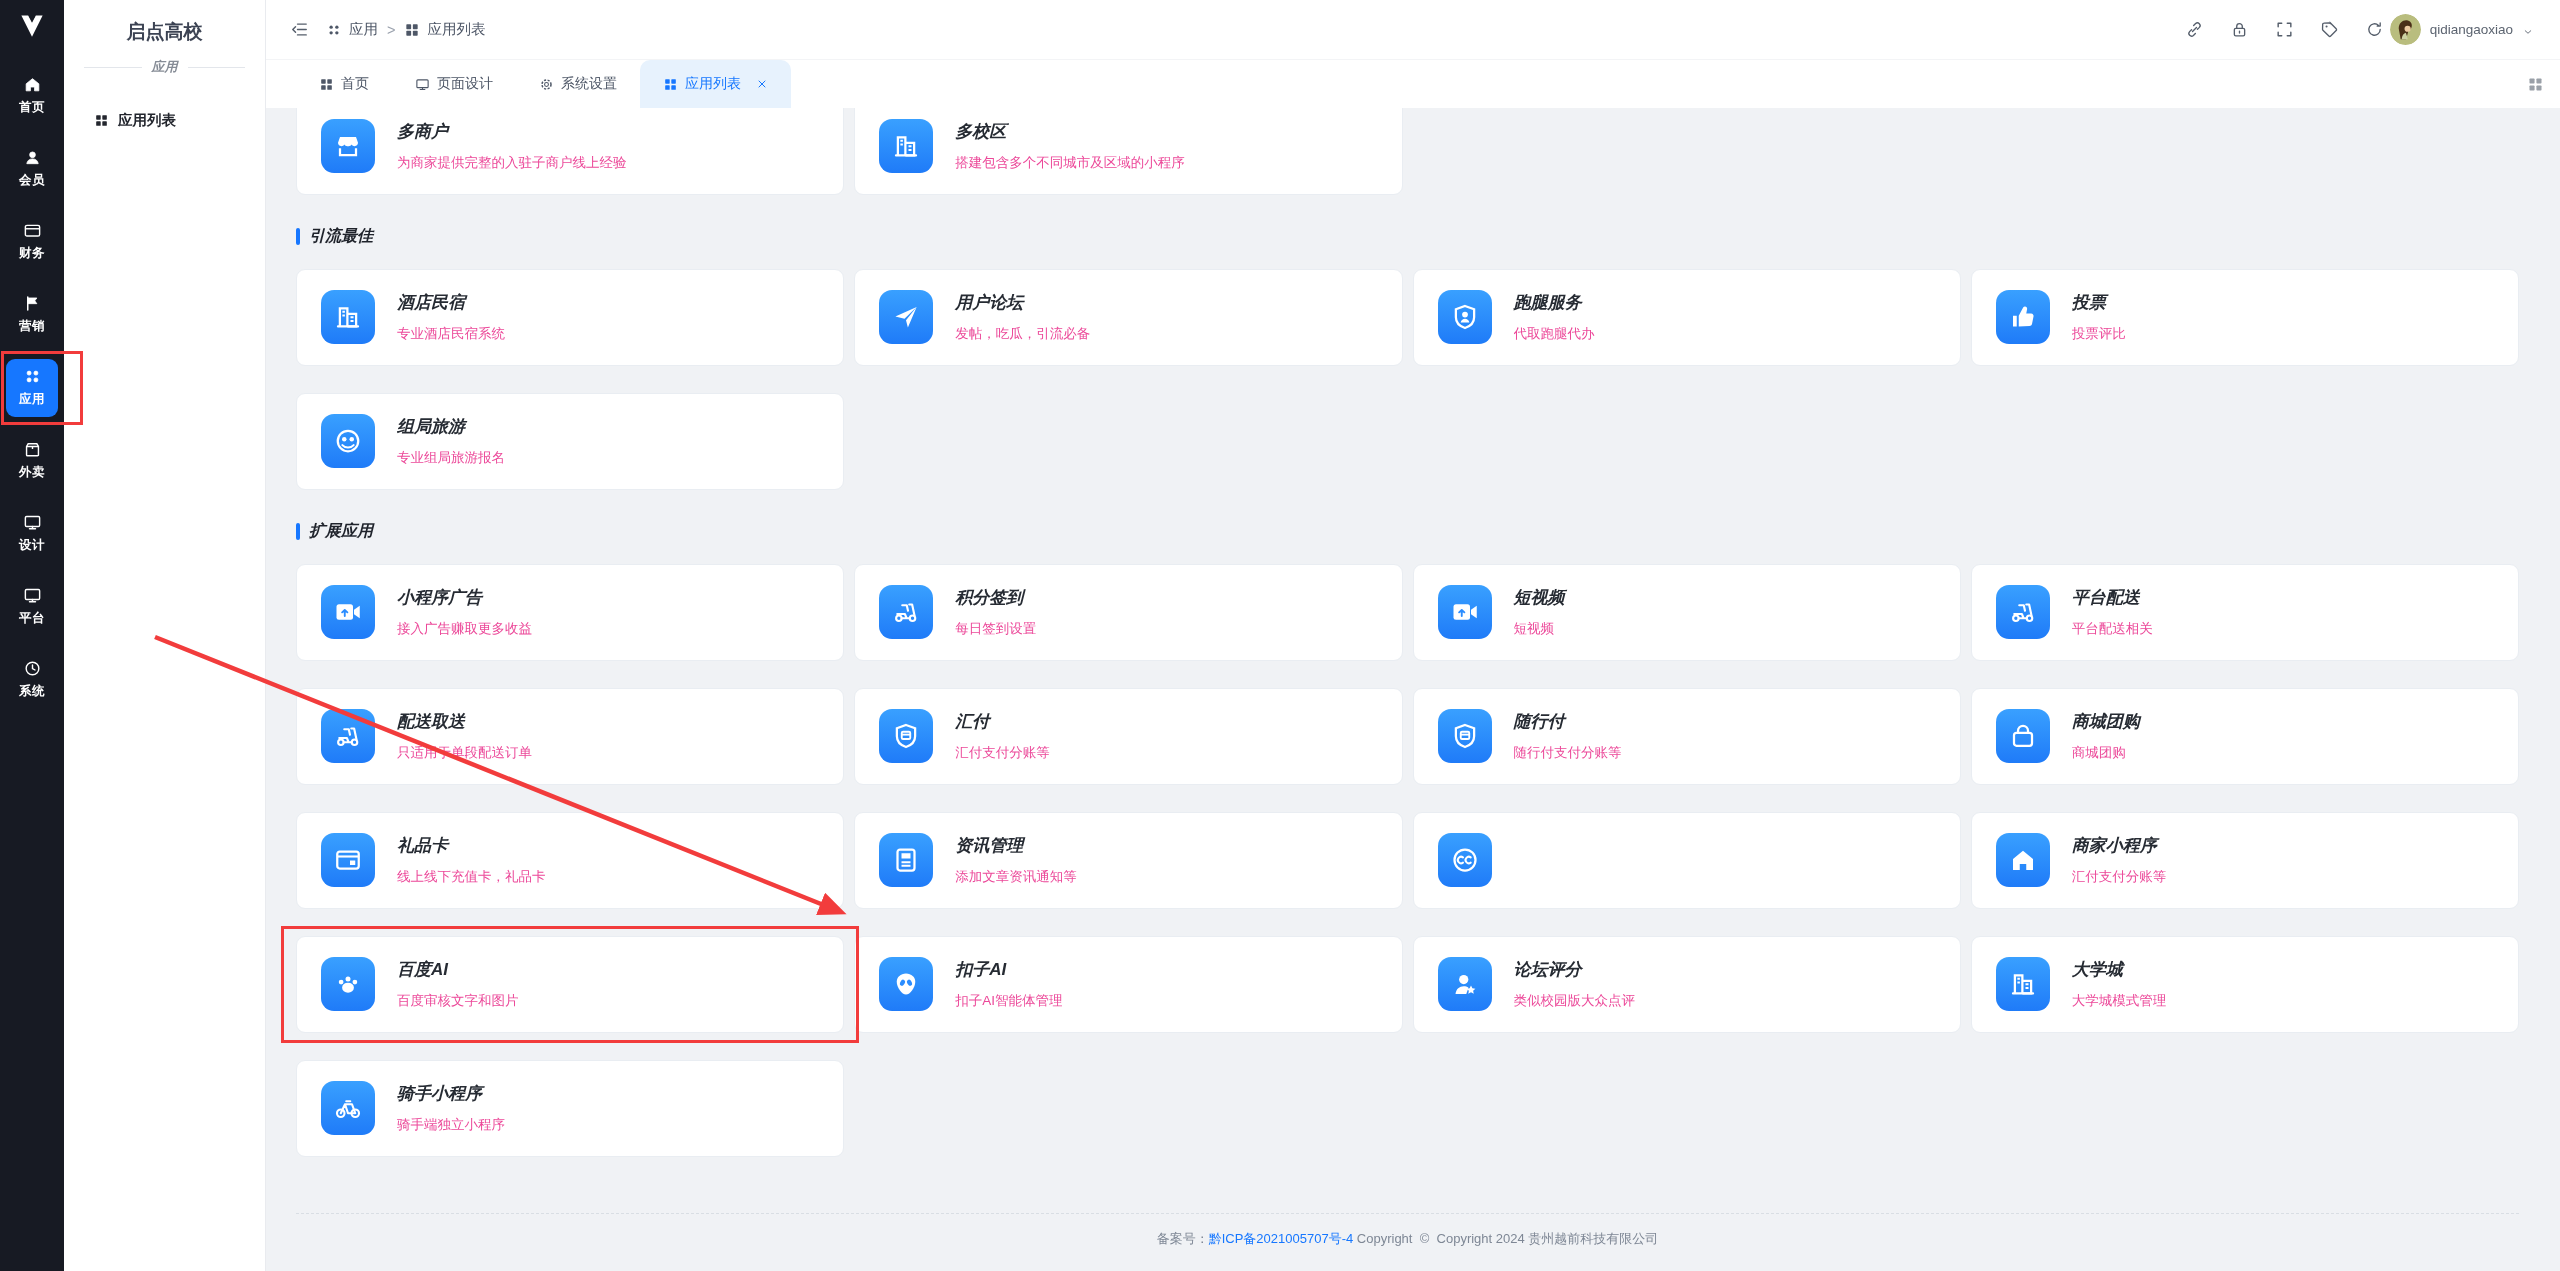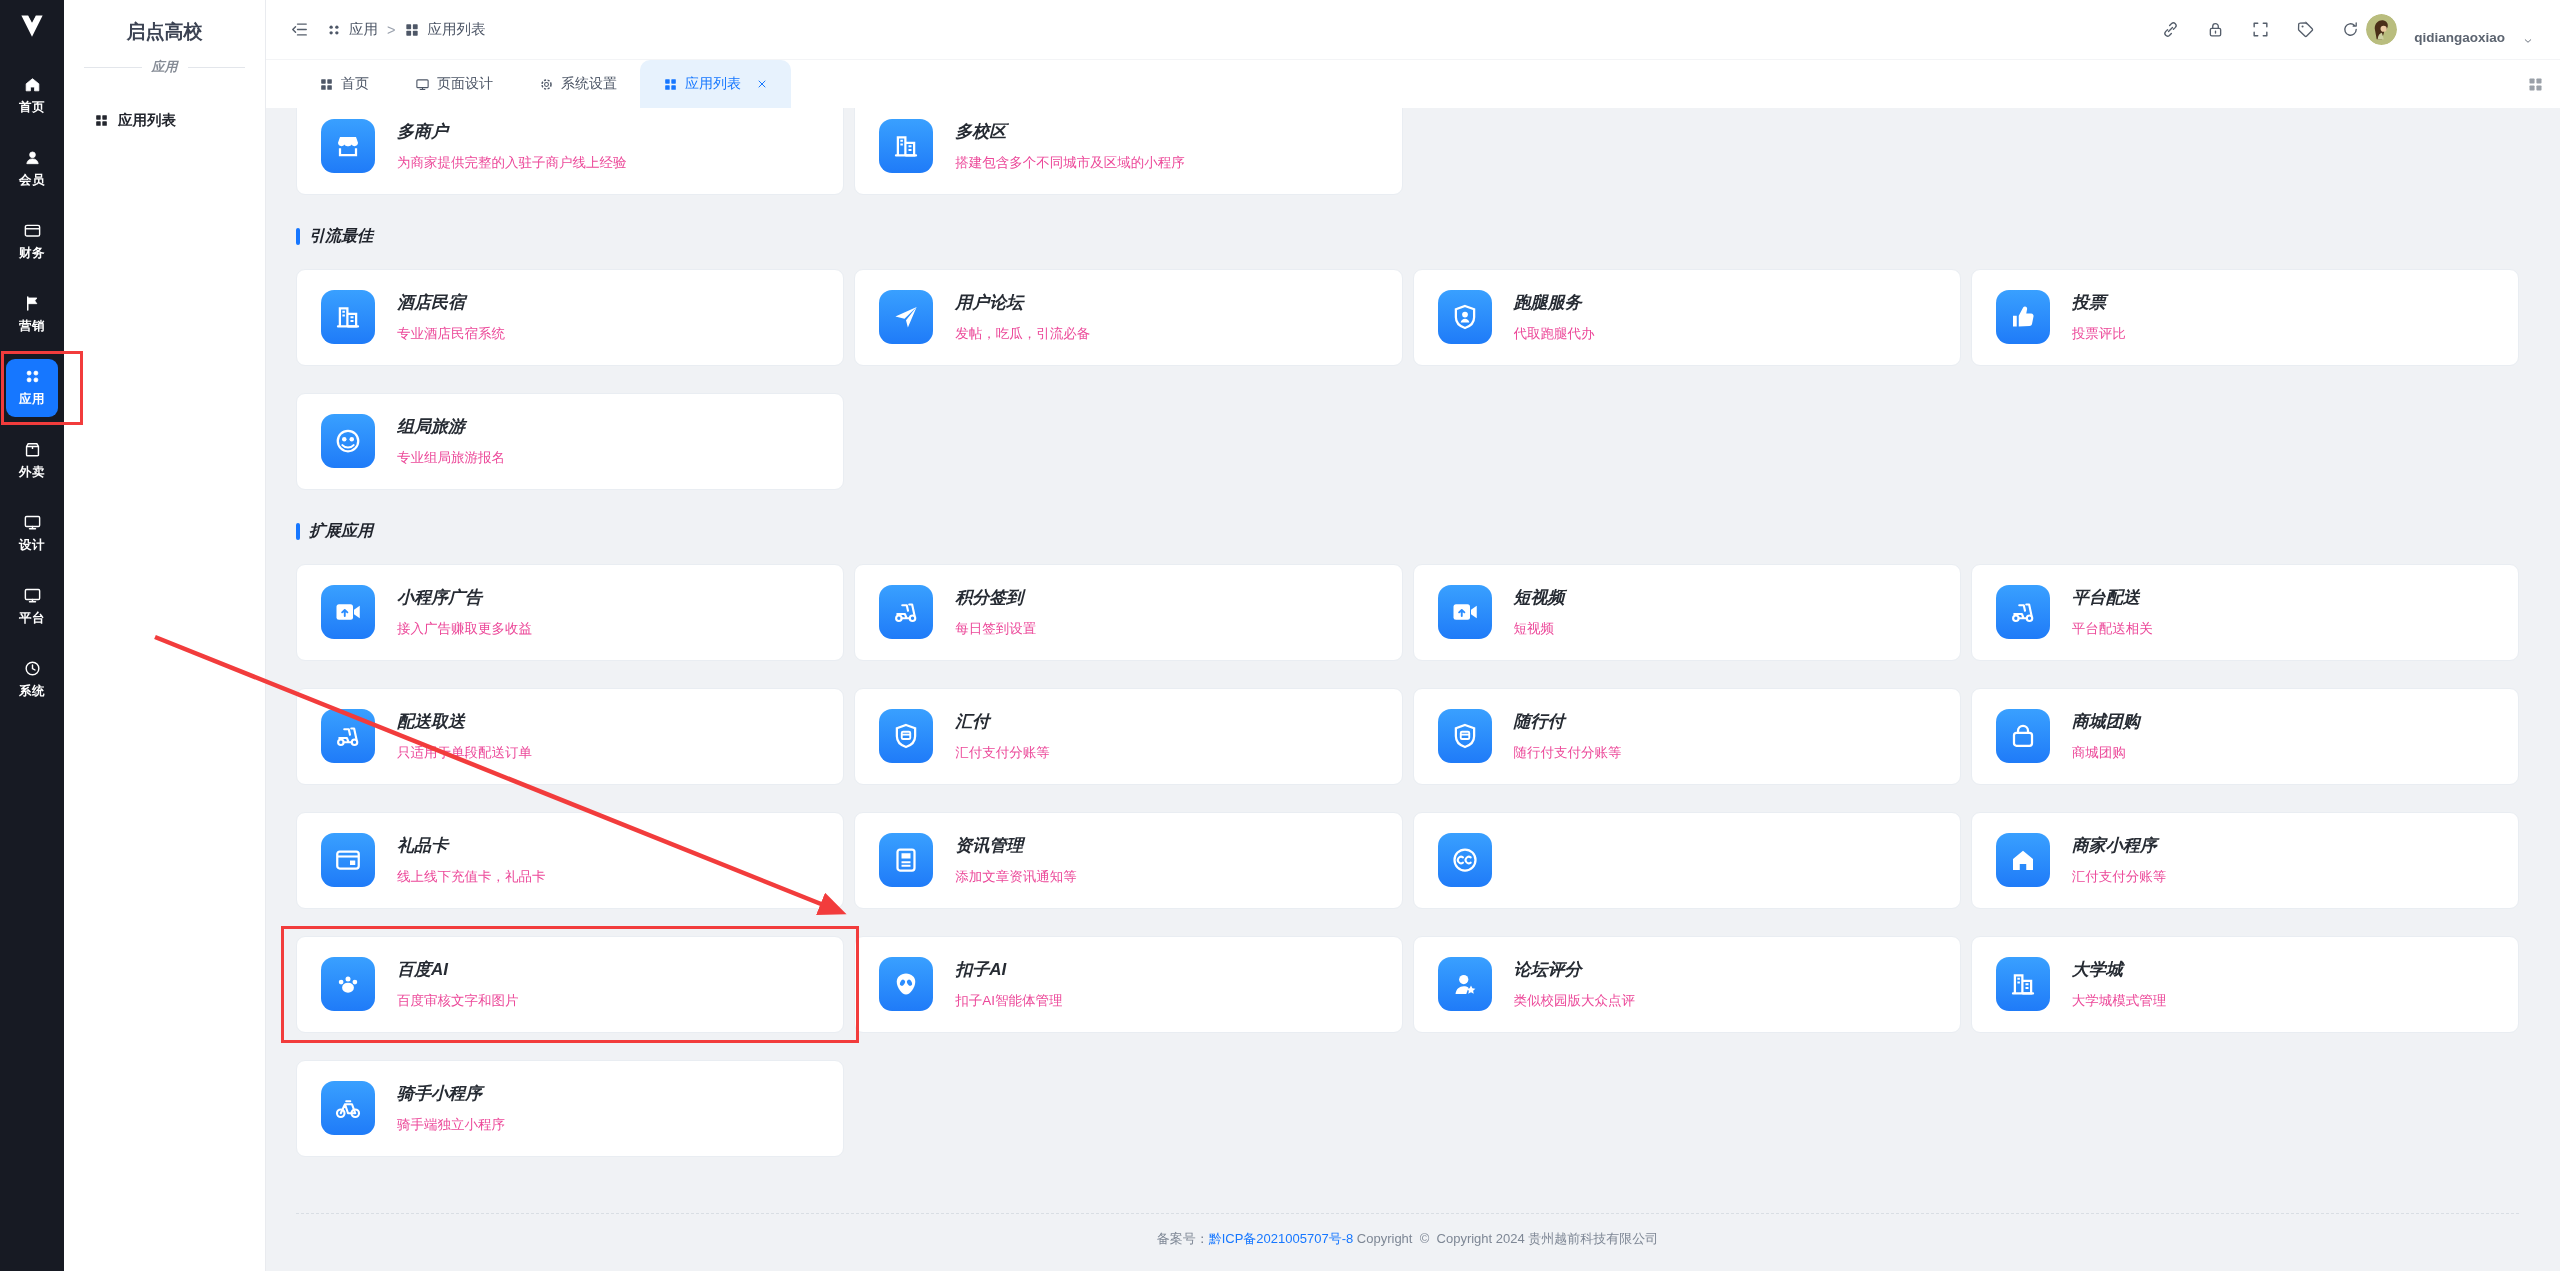--- a/index.html
+++ b/index.html
@@ -31,21 +31,21 @@
   .fold-btn{color:#555e6b;width:19px;height:19px;cursor:pointer;margin-right:17px;}
   .fold-btn .ic{width:19px;height:19px;}
   .crumb{display:flex;align-items:center;gap:9px;color:#4e5767;font-size:14.5px;}
   .crumb-item{display:flex;align-items:center;gap:7px;cursor:pointer;}
   .crumb-item .ic{width:16px;height:16px;}
   .crumb-sep{color:#9aa1ad;}
   .topbar-spacer{flex:1;}
   .top-actions{display:flex;align-items:center;gap:26px;color:#555e6b;}
   .icon-btn{width:19px;height:19px;cursor:pointer;}
   .icon-btn .ic{width:19px;height:19px;}
-  .user{display:flex;align-items:flex-end;gap:17px;margin-left:6px;cursor:pointer;font-weight:bold;}
+  .user{display:flex;align-items:center;gap:9px;margin-left:6px;cursor:pointer;}
   .avatar{width:31px;height:31px;border-radius:50%;overflow:hidden;}
   .user-name{font-size:13.5px;color:#5c6470;}
   .user .caret{width:12px;height:12px;color:#5c6470;}
 
   
   .tabbar{height:49px;background:#fff;display:flex;align-items:stretch;padding-left:30px;border-top:1px solid #f3f4f6;flex-shrink:0;}
   .tab{display:flex;align-items:center;gap:7px;padding:0 23px;font-size:14px;color:#4e5767;cursor:pointer;}
   .tab .ic{width:15px;height:15px;}
   .tab.active{background:#e7f2fd;color:var(--accent);border-radius:10px 10px 0 0;}
   .tab.active .ic{color:var(--accent);}
@@ -683,21 +683,21 @@
                 <use href="#sym-bike" xlink:href="#sym-bike"></use>
               </svg>
             </div>
             <div class="card-txt">
               <h3 class="card-title">骑手小程序</h3>
               <p class="card-desc">骑手端独立小程序</p>
             </div>
           </article>
         </div>
       </section>
-      <footer class="footer"><span>备案号：</span><a>黔ICP备2021005707号-8</a> <span>Copyright</span>&nbsp; <span>©</span> &nbsp;<span>Copyright 2024 贵州越前科技有限公司</span></footer>
+      <footer class="footer"><span>备案号：</span><a>黔ICP备2021005707号-4</a> <span>Copyright</span>&nbsp; <span>©</span> &nbsp;<span>Copyright 2024 贵州越前科技有限公司</span></footer>
     </main>
 </div>
 
 <svg id="anno-arrow">
   <defs>
     <marker id="ah" markerUnits="userSpaceOnUse" markerWidth="30" markerHeight="26" refX="22" refY="12" orient="auto">
       <polygon points="0 0, 28 12, 0 24" fill="#f23c3c"></polygon>
     </marker>
   </defs>
   <line id="anno-line" stroke="#f23c3c" stroke-width="4.5" marker-end="url(#ah)" x1="155" y1="637" x2="841" y2="912"></line>

